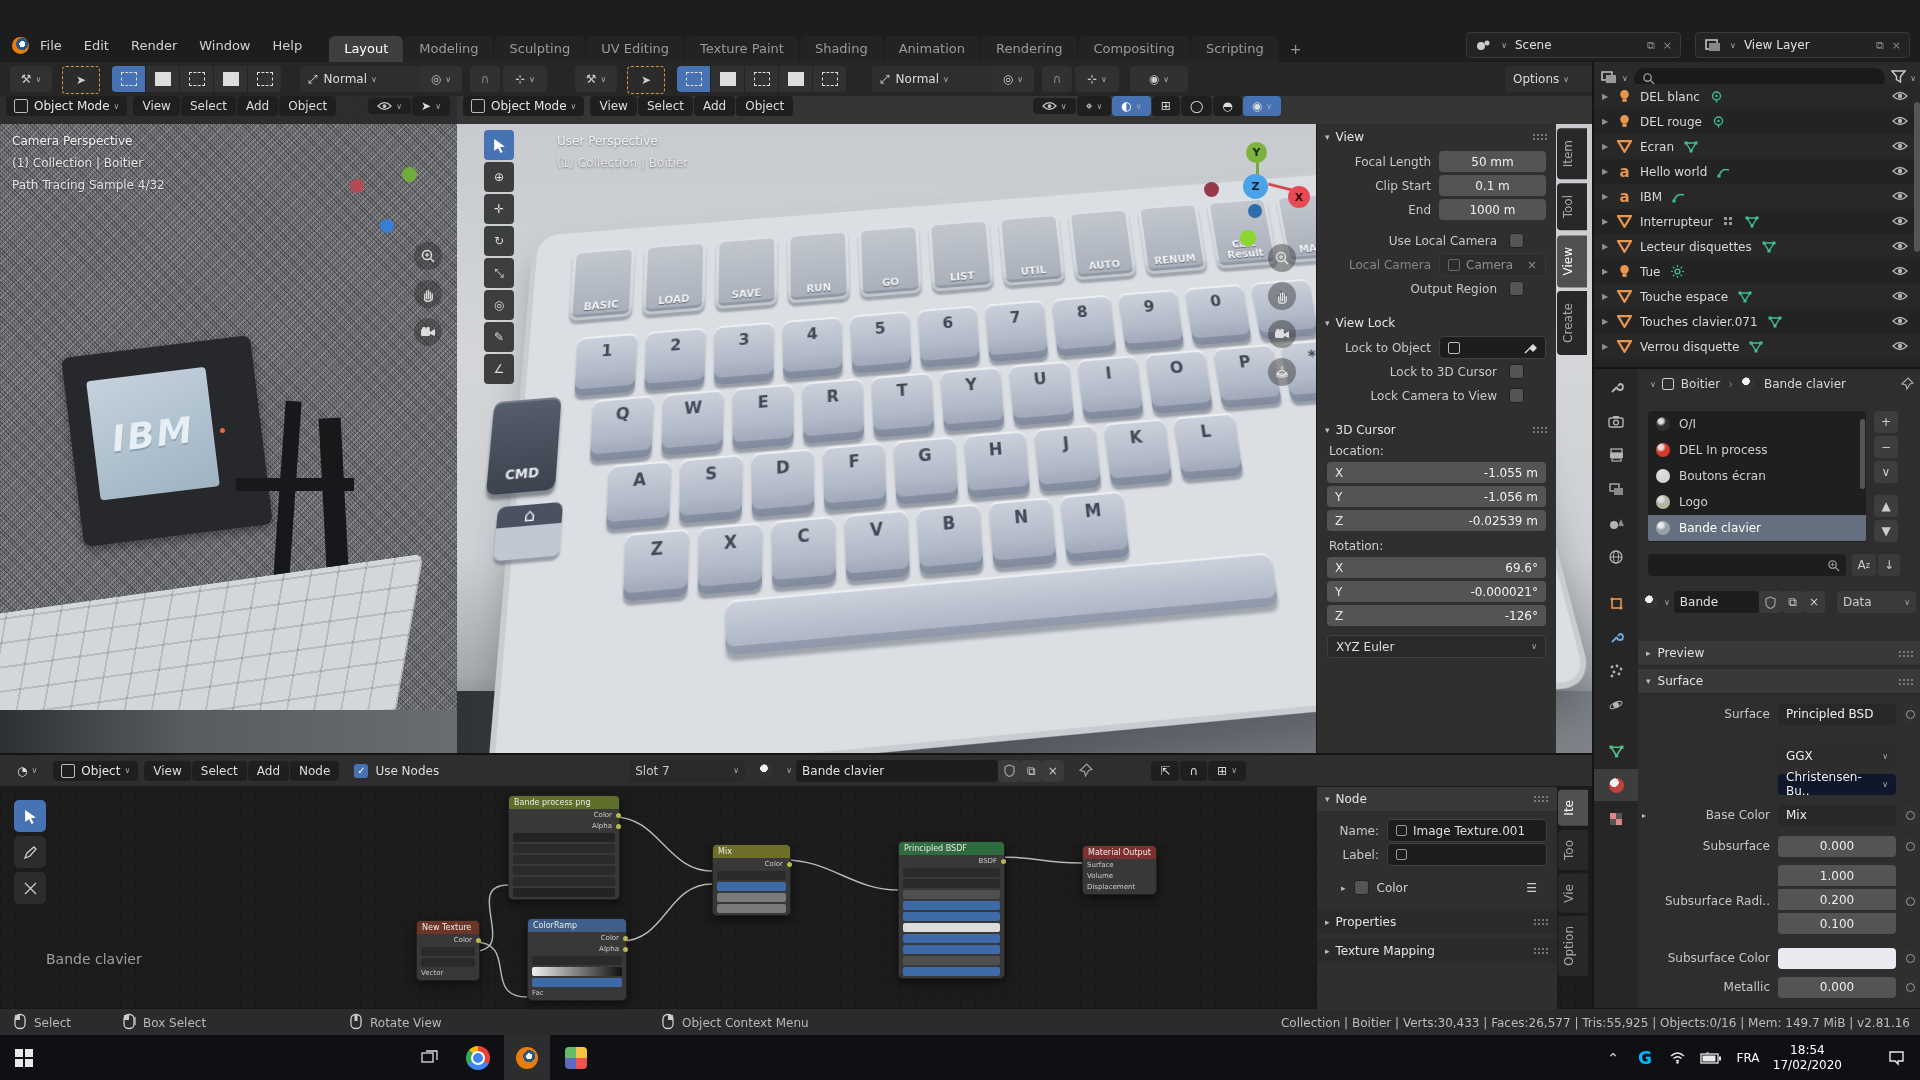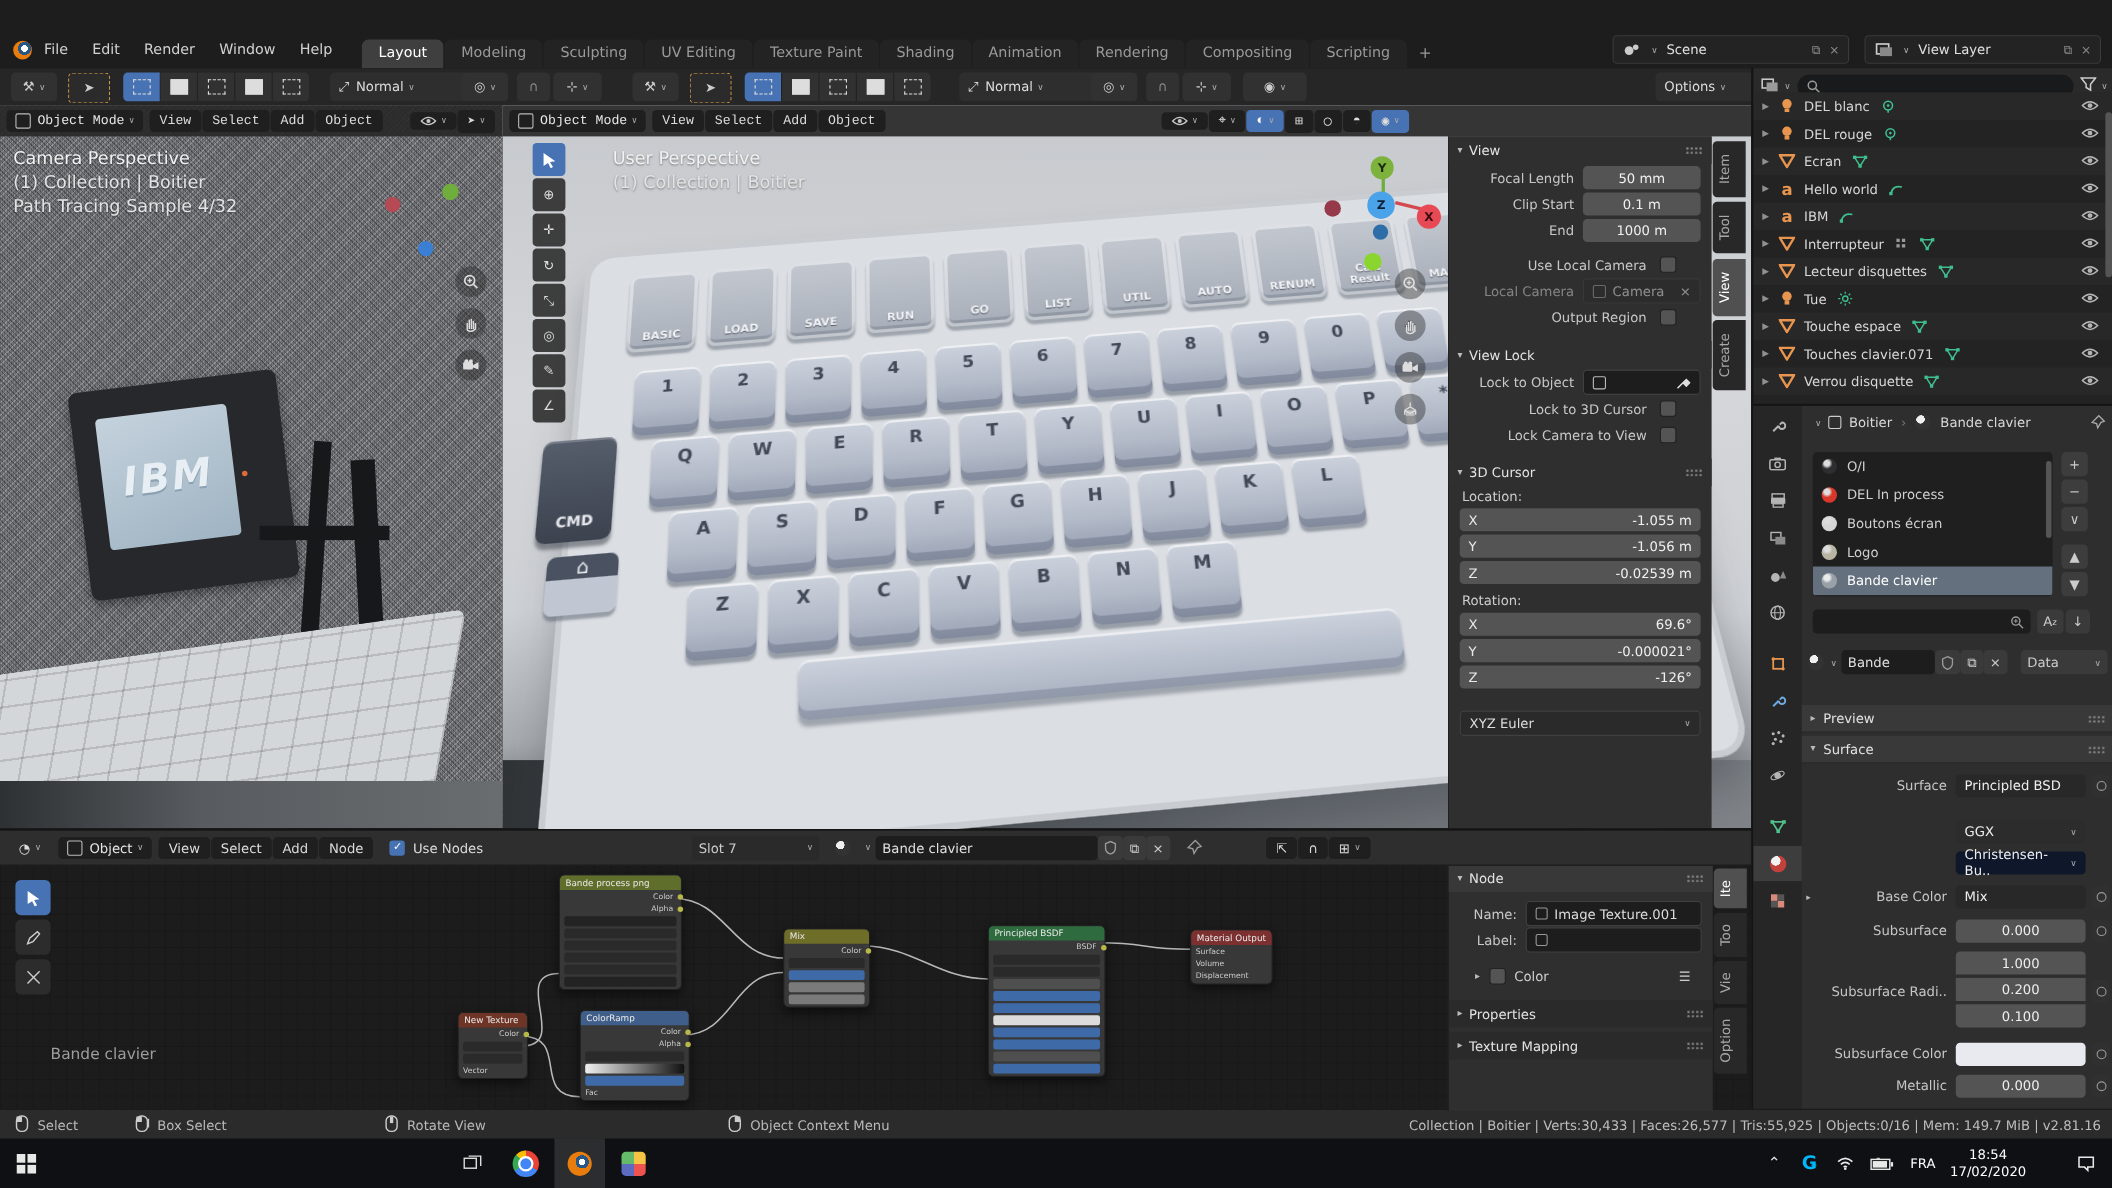--- a/index.html
+++ b/index.html
@@ -39,25 +39,25 @@
   .selico{width:14px;height:12px;border:1px dashed #ddd;}
   .selico.f{background:#ddd;border-style:solid;}
   .ddtxt{position:absolute;top:4px;height:26px;background:#2e2e2e;border-radius:4px;display:flex;align-items:center;padding:0 8px;color:#ddd;font-size:12px;}
   
   #vp-left{left:0;top:96px;width:457px;height:657px;overflow:hidden;background:#75767a;border-right:2px solid #141414;}
   #vp-left .noise, #noise2{position:absolute;inset:0;
     background-image:
       repeating-linear-gradient(45deg,rgba(0,0,0,.28) 0 1px,transparent 1px 3px),
       repeating-linear-gradient(-45deg,rgba(255,255,255,.22) 0 1px,transparent 1px 4px),
       repeating-linear-gradient(90deg,rgba(20,20,25,.18) 0 1px,transparent 1px 2px);}
-  .vph{position:absolute;left:0;top:0;right:0;height:28px;background:rgba(40,40,40,.92);display:flex;align-items:center;z-index:30;font-family:Liberation Mono, monospace;}
+  .vph{position:absolute;left:0;top:0;right:0;height:28px;background:rgba(40,40,40,.92);display:flex;align-items:flex-start;z-index:30;}
   .vpmenu{background:#1f1f1f;border-radius:4px;padding:3px 9px;margin-right:1px;color:#dcdcdc;font-size:12px;display:flex;align-items:center;}
   .vpmode{background:#1f1f1f;border-radius:4px;padding:3px 8px;margin:0 6px 0 6px;color:#e6e6e6;font-size:12px;display:flex;align-items:center;}
   .vpmode .gicon{width:12px;height:12px;border:1.5px solid #bbb;border-radius:2px;margin-right:6px;position:relative;}
-  .ovl{position:absolute;color:#f2f2f2;font-size:16px;text-shadow:0 1px 2px rgba(0,0,0,.45);z-index:20;}
+  .ovl{position:absolute;color:#f2f2f2;font-size:12px;text-shadow:0 1px 2px rgba(0,0,0,.45);z-index:20;}
   .ovl.dim{color:#e3e3e3;}
   .navbtn{position:absolute;width:28px;height:28px;border-radius:50%;background:rgba(40,40,40,.42);display:flex;align-items:center;justify-content:center;z-index:25;}
   
   .monitor{left:72px;top:250px;width:190px;height:190px;background:#26282c;border-radius:8px;transform:rotate(-7deg);box-shadow:0 4px 10px rgba(0,0,0,.4);}
   .screen{position:absolute;left:22px;top:26px;width:120px;height:120px;background:linear-gradient(160deg,#c4d2dd,#9fb3c2);border-radius:4px;
           display:flex;align-items:center;justify-content:center;}
   .screen span{font-size:36px;font-weight:bold;color:#e7eef4;letter-spacing:2px;
           text-shadow:0 2px 0 #8ba0b0;font-style:italic;}
   .stand{background:#17181a;}
   .kblob{left:-40px;top:492px;width:450px;height:175px;background:#d4d7da;transform:rotate(-8deg) skewX(-18deg);border-radius:10px;
@@ -628,21 +628,21 @@
               <span class="vv">-0.000021°</span>
             </div>
           </div>
           <div class="np-row">
             <div class="np-slider">
   <span class="ax">Z</span>
               <span class="vv">-126°</span>
             </div>
           </div>
         </div>
-      <div class="np-row" style="margin-top:19px">
+      <div class="np-row" style="margin-top:8px">
         <div class="np-dd">
           <span>XYZ Euler</span>
             <span style="margin-left:auto" class="chev">∨</span>
         </div>
       </div>
     </div>
     <div id="np-tabs">
         <span class="np-tab ">Item</span>
         <span class="np-tab ">Tool</span>
         <span class="np-tab active">View</span>

